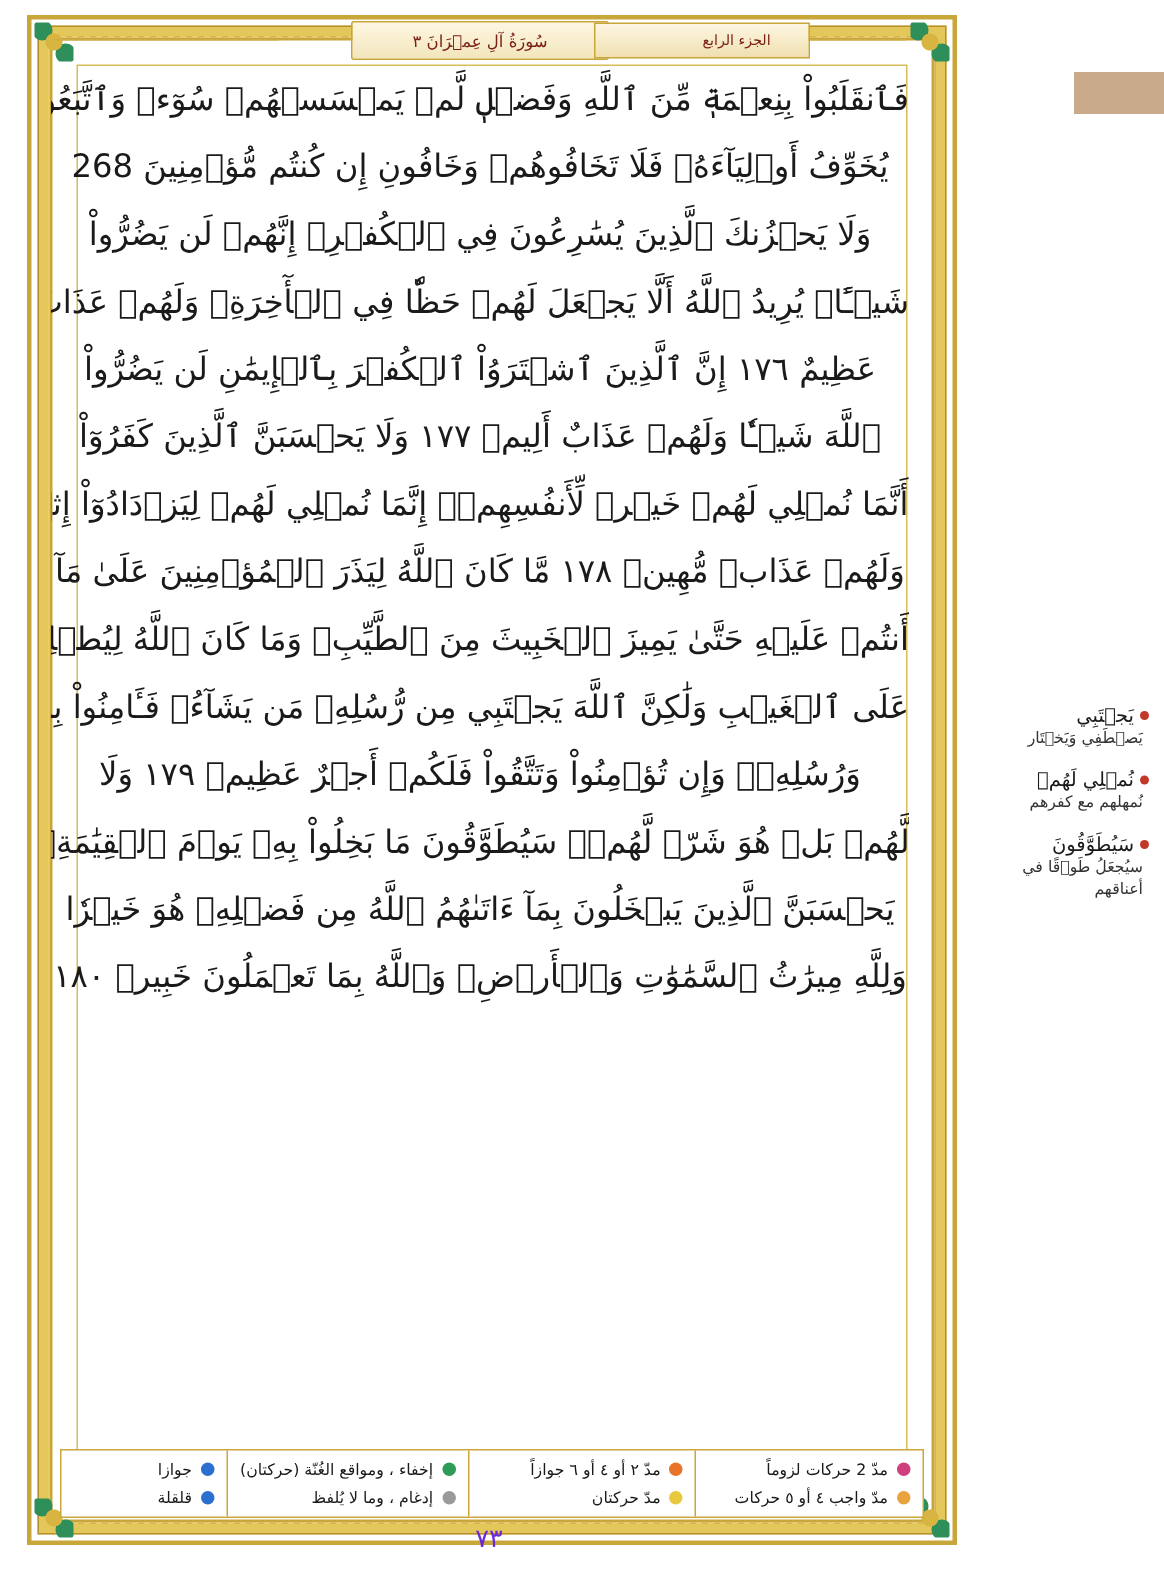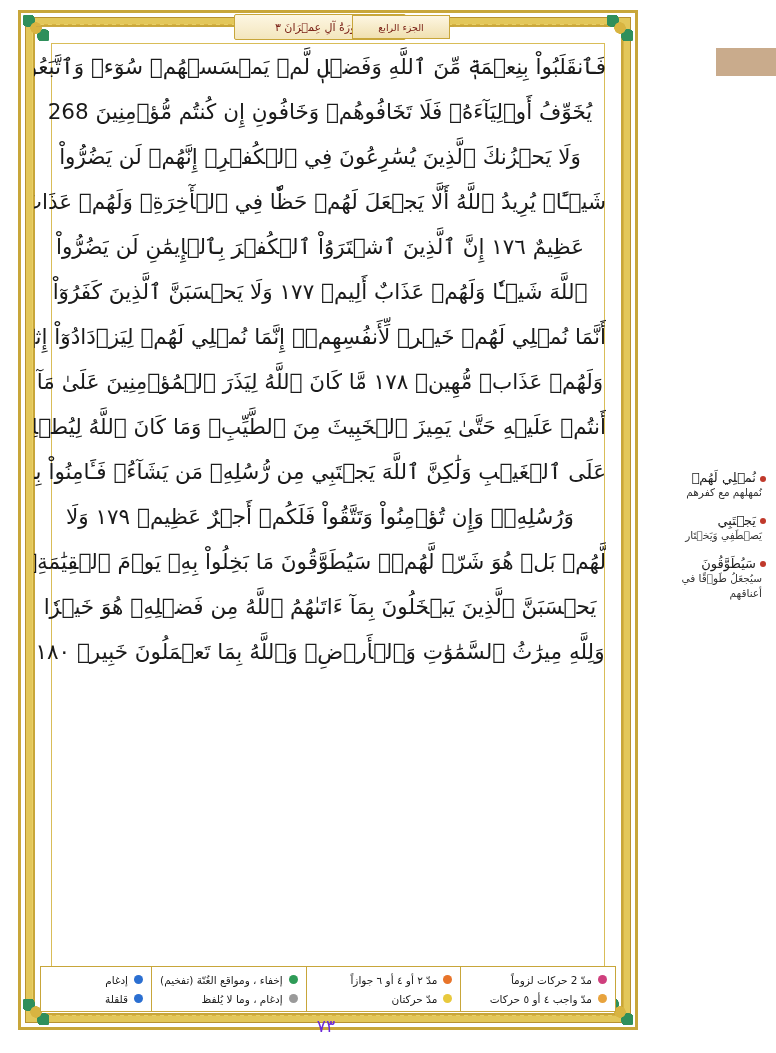--- a/index.html
+++ b/index.html
@@ -106,31 +106,32 @@
     align-items: center;
     justify-content: center;
     font-family: "DejaVu Sans", sans-serif;
     font-size: 11px;
     color: #7a2016;
     letter-spacing: 0.5px;
   }
   .juz-badge {
     position: absolute;
     left: 50%;
-    margin-left: 32px;
+    margin-left: 76px;
     top: 1px;
     width: 96px;
     height: 22px;
     background: linear-gradient(#fdf6e2, #f0e0b0);
     border: 1px solid #c8a63a;
     display: flex;
     align-items: center;
     justify-content: center;
     font-size: 9.5px;
     color: #7a2016;
+    padding-left: 46px;
   }
   .hdr-rule {
     position: absolute;
     top: 12px;
     height: 1px;
     background: #cdaa42;
   }
   .hdr-rule.left { left: 6px; width: 150px; }
   .hdr-rule.right { right: 6px; width: 150px; }
 
@@ -284,29 +285,29 @@
     <div class="aline">عَلَى ٱلۡغَيۡبِ وَلَٰكِنَّ ٱللَّهَ يَجۡتَبِي مِن رُّسُلِهِۦ مَن يَشَآءُۖ   فَـَٔامِنُواْ بِٱللَّهِ</div>
     <div class="aline">وَرُسُلِهِۦۚ   وَإِن تُؤۡمِنُواْ وَتَتَّقُواْ فَلَكُمۡ أَجۡرٌ عَظِيمٞ ١٧٩ وَلَا</div>
     <div class="aline">لَّهُمۖ   بَلۡ هُوَ شَرّٞ لَّهُمۡۖ   سَيُطَوَّقُونَ مَا بَخِلُواْ بِهِۦ يَوۡمَ ٱلۡقِيَٰمَةِۗ</div>
     <div class="aline">يَحۡسَبَنَّ ٱلَّذِينَ يَبۡخَلُونَ بِمَآ ءَاتَىٰهُمُ ٱللَّهُ مِن فَضۡلِهِۦ هُوَ خَيۡرٗا</div>
     <div class="aline">وَلِلَّهِ مِيرَٰثُ ٱلسَّمَٰوَٰتِ وَٱلۡأَرۡضِۗ   وَٱللَّهُ بِمَا تَعۡمَلُونَ خَبِيرٞ ١٨٠</div>
   </div>
 
   <div class="margin-notes">
     <div class="note">
       <div class="note-head">
-        <span class="dot"></span><span>نُمۡلِي لَهُمۡ</span>
-      </div>
-      <div class="note-body">نُمهلهم مع كفرهم</div>
+        <span class="dot"></span><span>يَجۡتَبِي</span>
+      </div>
+      <div class="note-body">يَصۡطَفِي وَيَخۡتَار</div>
     </div>
     <div class="note">
       <div class="note-head">
-        <span class="dot"></span><span>يَجۡتَبِي</span>
-      </div>
-      <div class="note-body">يَصۡطَفِي وَيَخۡتَار</div>
+        <span class="dot"></span><span>نُمۡلِي لَهُمۡ</span>
+      </div>
+      <div class="note-body">نُمهلهم مع كفرهم</div>
     </div>
     <div class="note">
       <div class="note-head">
         <span class="dot"></span><span>سَيُطَوَّقُونَ</span>
       </div>
       <div class="note-body">سيُجعَلُ طَوۡقًا في أعناقهم</div>
     </div>
   </div>
 
   <div class="legend">
@@ -326,31 +327,31 @@
         <span>مدّ ٢ أو ٤ أو ٦ جوازاً</span>
       </div>
       <div class="legend-item">
         <span class="swatch" style="background:#e8c93d"></span>
         <span>مدّ حركتان</span>
       </div>
     </div>
     <div class="legend-col">
       <div class="legend-item">
         <span class="swatch" style="background:#2e9b57"></span>
-        <span>إخفاء ، ومواقع الغُنّة (تفخيم)</span>
+        <span>إخفاء ، ومواقع الغُنّة (حركتان)</span>
       </div>
       <div class="legend-item">
         <span class="swatch" style="background:#9a9a9a"></span>
         <span>إدغام ، وما لا يُلفظ</span>
       </div>
     </div>
     <div class="legend-col narrow">
       <div class="legend-item">
         <span class="swatch" style="background:#2b6fd1"></span>
-        <span>إدغام</span>
+        <span>جوازا</span>
       </div>
       <div class="legend-item">
         <span class="swatch" style="background:#2b6fd1"></span>
         <span>قلقلة</span>
       </div>
     </div>
   </div>
 
   <div class="page-number">٧٣</div>
 </div>

